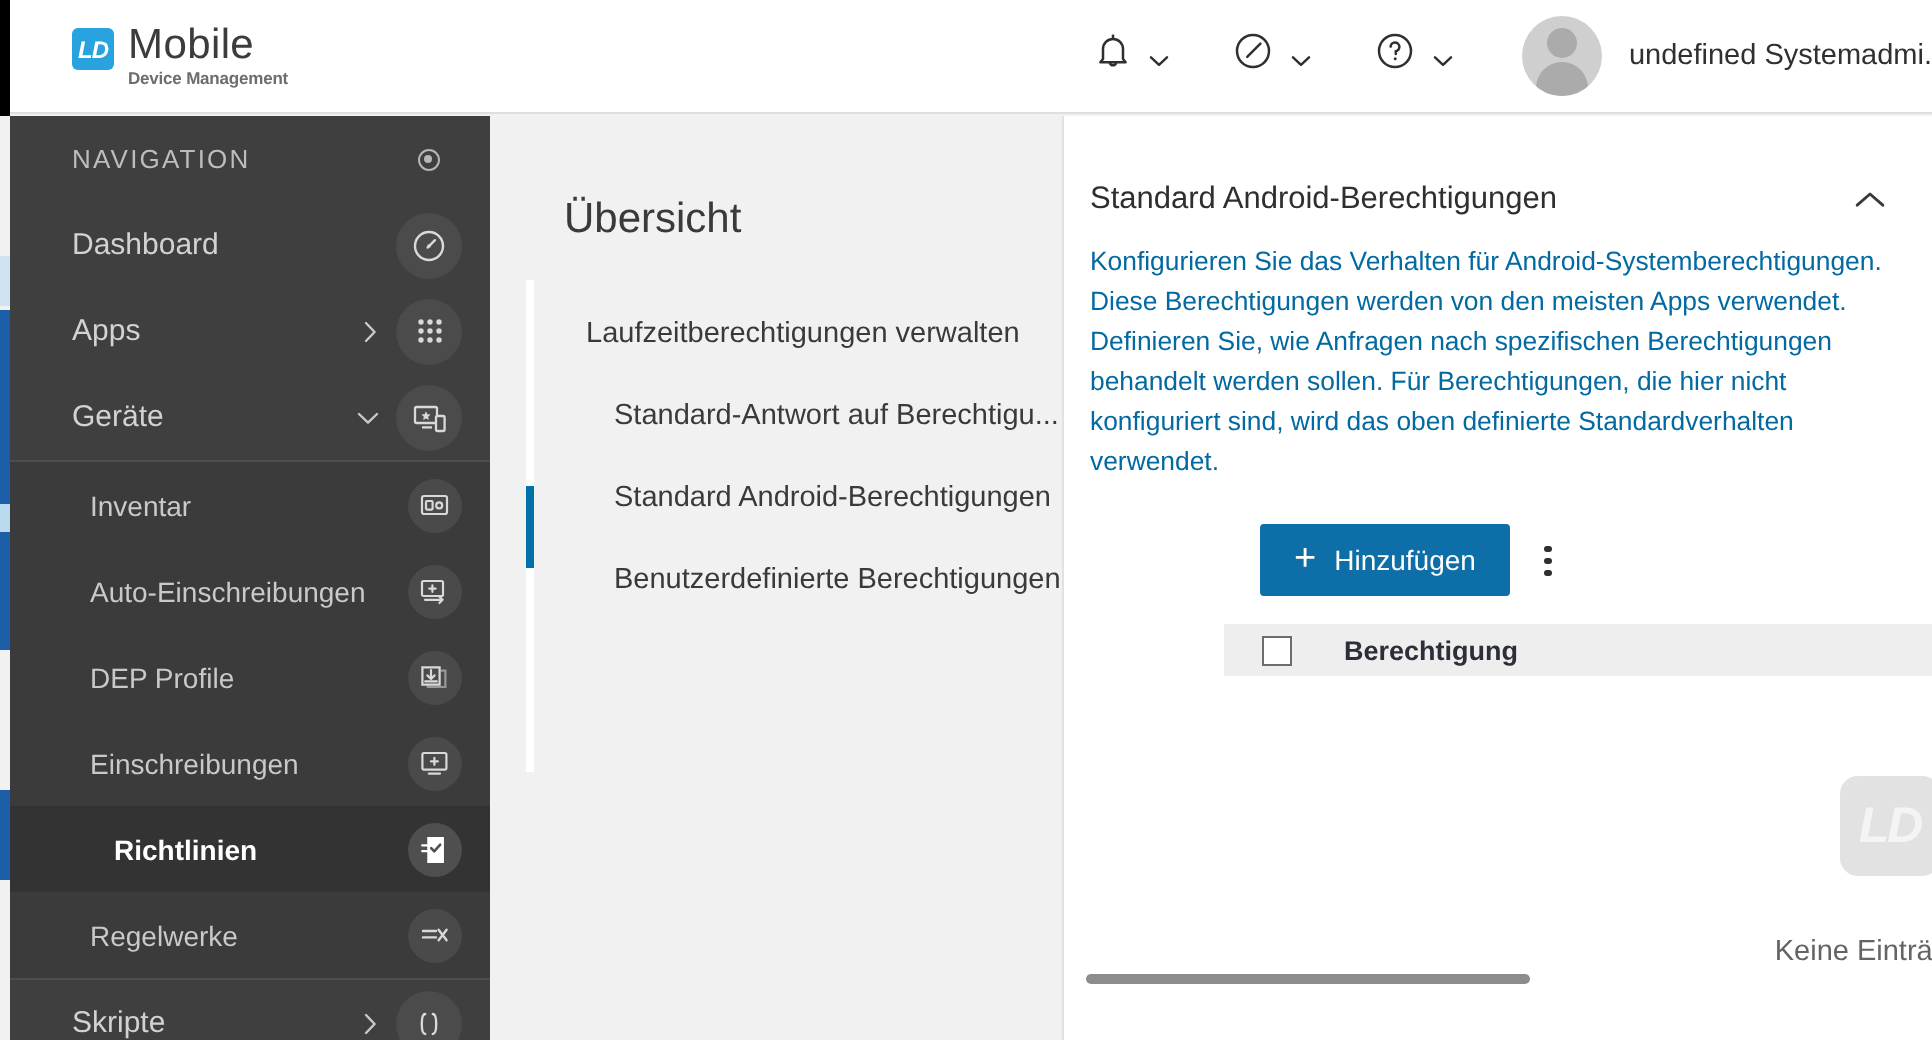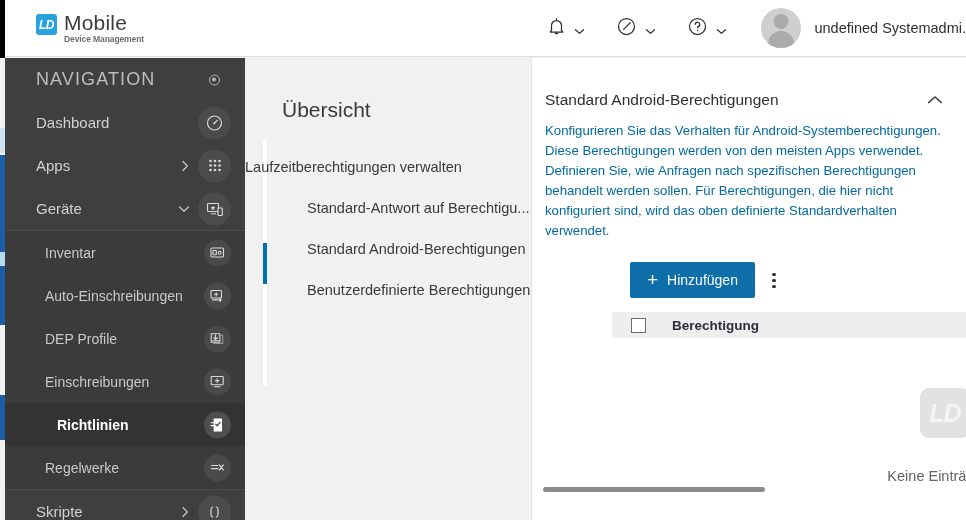--- a/index.html
+++ b/index.html
@@ -83,21 +83,21 @@
   
   .sidebar {
     position:absolute; left:5px; top:58px; width:240px; bottom:0;
     background:#3f3f3f; color:#d4d4d4; overflow:hidden;
   }
   .nav-head {
     height:43px; display:flex; align-items:center;
     padding:0 0 0 31px; position:relative;
   }
   .nav-head-label {
-    font-size:18px; letter-spacing:1.1px; color:#bdbdbd;
+    font-size:13px; letter-spacing:1.1px; color:#bdbdbd;
   }
   .nav-row {
     height:43px; display:flex; align-items:center; position:relative;
     padding-left:31px; cursor:pointer;
   }
   .nav-row.sub { padding-left:40px; background:#3b3b3b; }
   .nav-row.active { background:#333333; }
   .nav-label { font-size:15px; color:#d2d2d2; white-space:nowrap; }
   .nav-row.sub .nav-label { font-size:14px; color:#c9c9c9; }
   .nav-row.active .nav-label { color:#ffffff; font-weight:bold;margin-left:12px; }
@@ -140,21 +140,21 @@
   .mid-track-active {
     position:absolute; left:18px; top:185px; width:4px; height:41px;
     background:#0072ab;
   }
   .mid-list { position:absolute; left:0; top:88px; width:285px; }
   .mid-item {
     height:41px; display:flex; align-items:center;
     font-size:14.5px; color:#3a3a3a; cursor:pointer;
     white-space:nowrap;
   }
-  .mid-item.lvl0 { }
+  .mid-item.lvl0 { padding-left:48px; }
   .mid-item.lvl1 { padding-left:62px; }
 
   
   .card {
     position:absolute; left:531px; top:58px; right:0; bottom:0;
     background:#ffffff; border-left:1px solid #e2e2e2;
     overflow:hidden;
   }
   .card-head {
     display:flex; align-items:flex-start;

